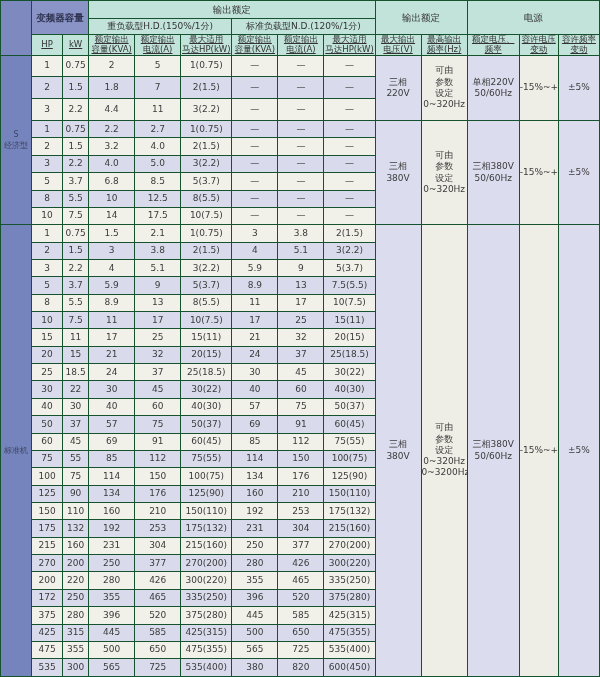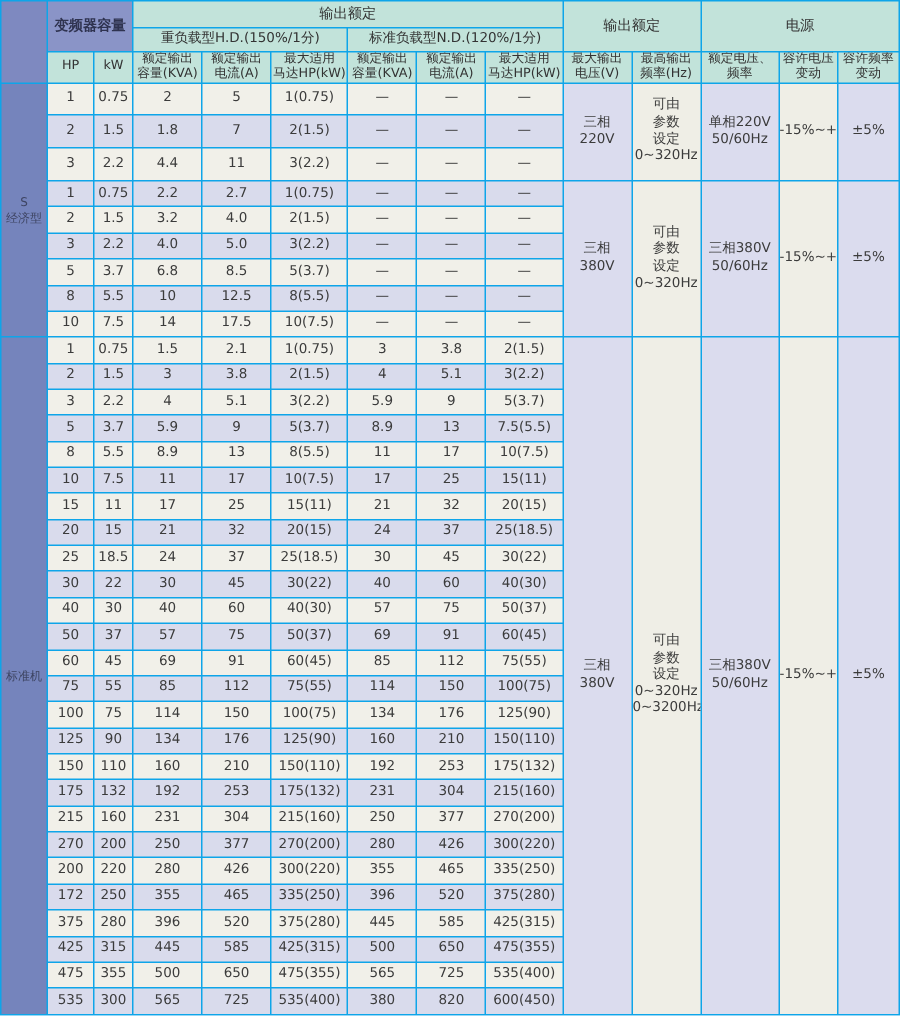--- a/index.html
+++ b/index.html
@@ -1,28 +1,28 @@
 <!DOCTYPE html>
 <html><head>
 <meta charset="utf-8">
 <style>
   html,body{margin:0;padding:0;background:#ffffff;}
-  .page{width:600px;height:677px;background:#0ea5e9;overflow:hidden;
+  .page{width:600px;height:677px;background:#14532d;overflow:hidden;
         font-family:"DejaVu Sans","Liberation Sans",sans-serif;}
   table{width:600px;height:677px;border-collapse:separate;border-spacing:1px;
         table-layout:fixed;}
   td{text-align:center;vertical-align:middle;padding:0;overflow:hidden;
      font-size:9px;color:#3b3b3b;white-space:pre-line;line-height:1.25;}
   
   .corner{background:#7e89c0;}
   .hblue{background:#8a94c7;color:#2f3350;font-size:9.5px;font-weight:bold;}
   .teal{background:#c2e3da;color:#333;font-size:9.5px;}
   .teal-sub{background:#c2e3da;color:#333;font-size:9px;margin-top:40px;}
   .teal-col{background:#c2e3da;color:#333;font-size:8.5px;line-height:1.15;}
-  tr.h1 td{height:17px;} tr.h2 td{height:15px;} tr.h3 td{height:18px;}
+  tr.h1 td{height:17px;} tr.h2 td{height:15px;} tr.h3 td{height:18px;text-decoration:underline;}
   
   .label-cell{background:#7584bc;color:#3e4563;font-size:8px;line-height:1.4;}
   
   .row-base{background:#f1f0e9;}
   .row-alt{background:#d9dbec;}
   
   .m-lav{background:#dbdcee;}
   .m-light{background:#efeee6;}
 </style>
 </head>

